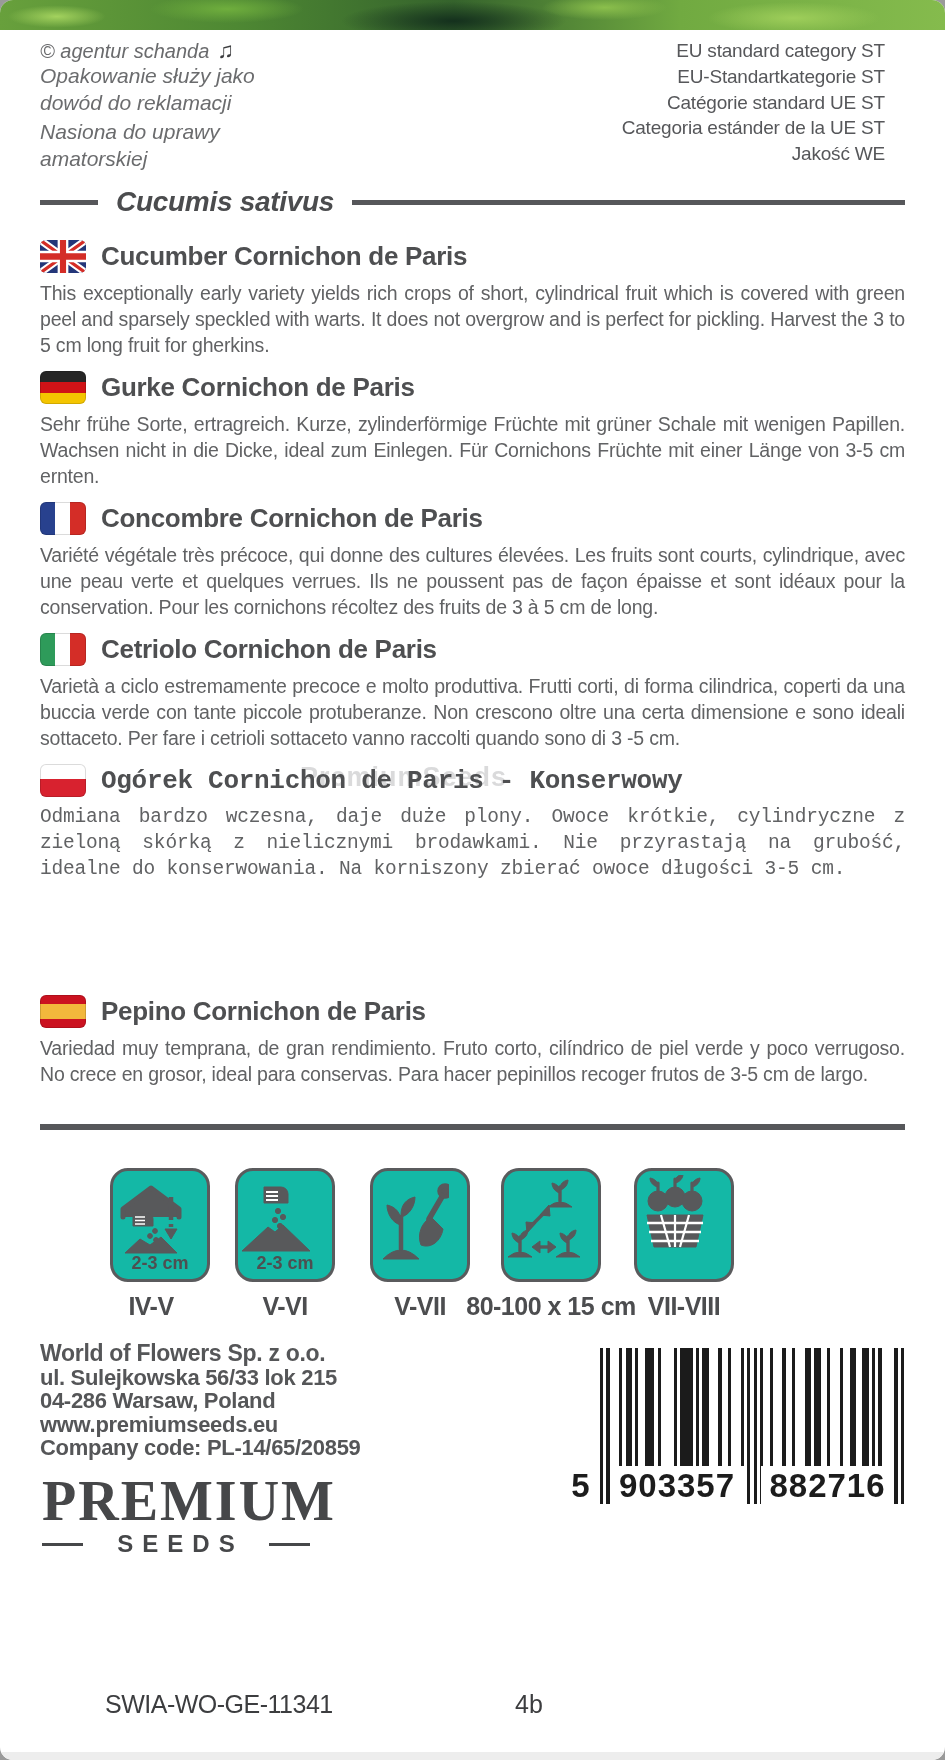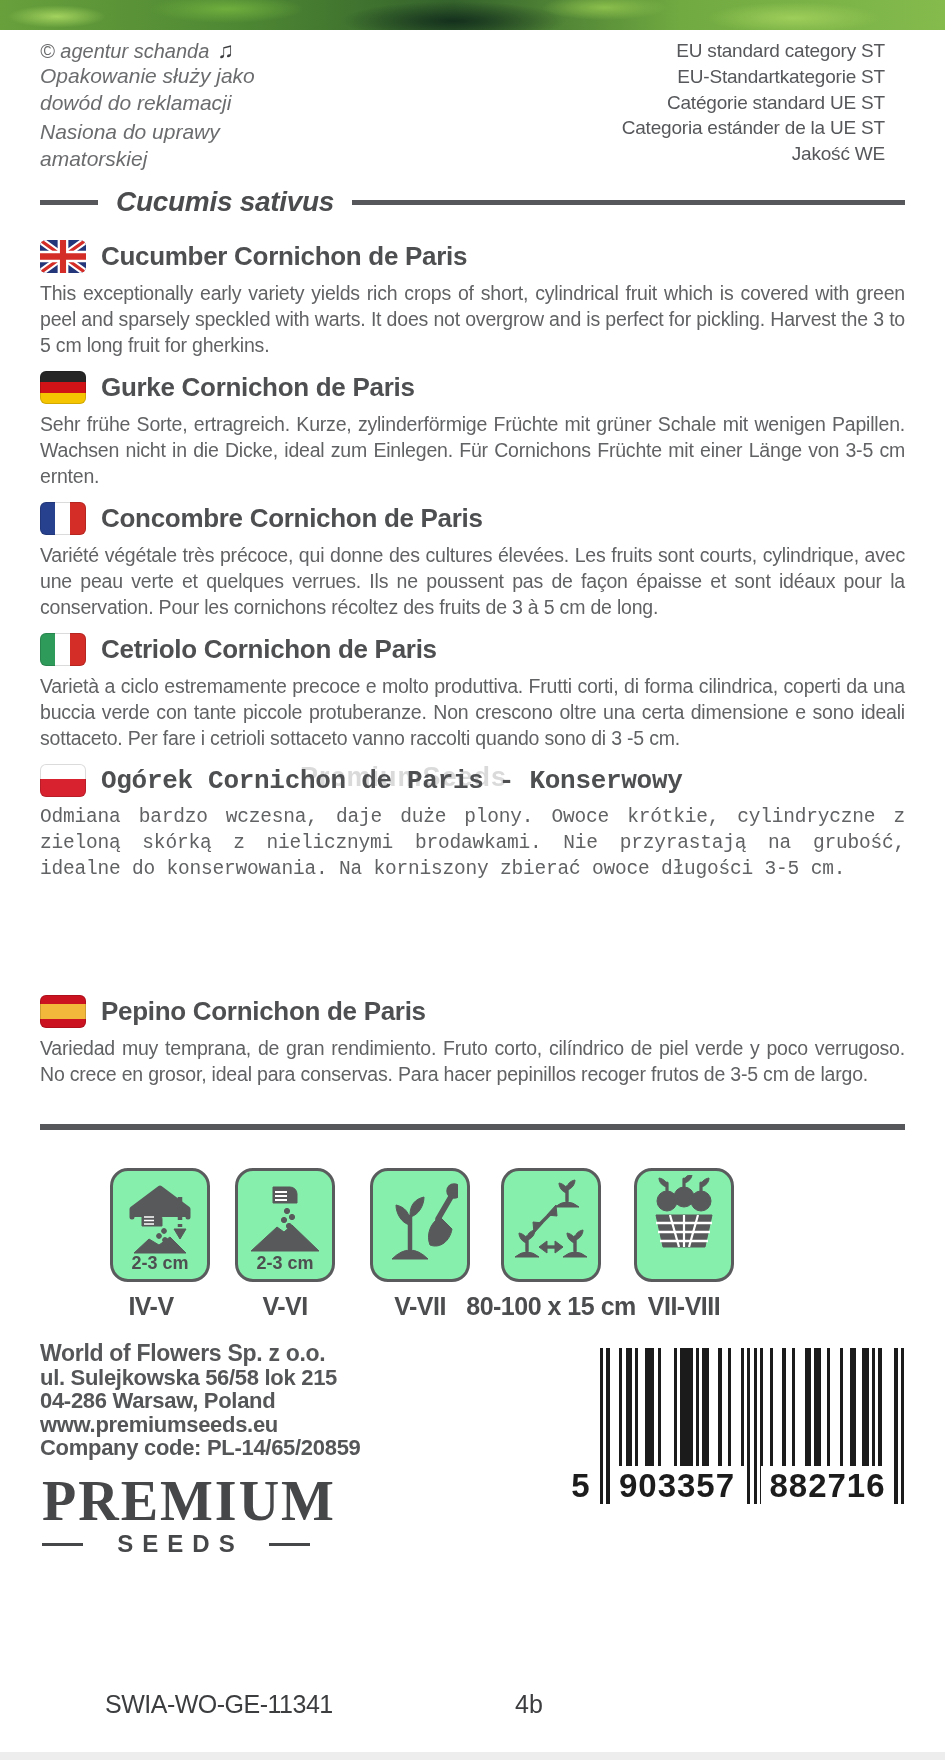--- a/index.html
+++ b/index.html
@@ -1,17 +1,17 @@
 <!DOCTYPE html>
 <html><head>
 <meta charset="utf-8">
 <style>
   html,body{margin:0;padding:0;background:#9a9a9a;}
   .page{position:relative;width:945px;height:1760px;background:#ffffff;overflow:hidden;
-        font-family:"Liberation Sans",sans-serif;color:#5a5b5d;margin:0 auto;}
+        font-family:"Liberation Sans",sans-serif;color:#5a5b5d;margin:0 auto;border-radius:13px;}
   
   .photo-strip{position:absolute;left:0;top:0;width:945px;height:30px;
     background:
       radial-gradient(70px 16px at 6% 55%, #a3d25e 0%, rgba(163,210,94,0) 70%),
       radial-gradient(110px 20px at 24% 30%, #6fae3d 0%, rgba(111,174,61,0) 70%),
       radial-gradient(150px 26px at 48% 70%, #14301d 0%, rgba(20,48,29,0) 75%),
       radial-gradient(90px 18px at 64% 25%, #8bbf4c 0%, rgba(139,191,76,0) 70%),
       radial-gradient(120px 22px at 84% 60%, #9ece5a 0%, rgba(158,206,90,0) 72%),
       linear-gradient(90deg,#68a03c,#4e8833 25%,#35632c 48%,#71aa41 72%,#85bb4d 100%);}
   
@@ -31,21 +31,21 @@
   .flag{width:46px;height:33px;border-radius:6px;flex:0 0 auto;
         box-shadow:inset 0 0 0 1px rgba(0,0,0,.14);overflow:hidden;}
   .flag svg{display:block;width:100%;height:100%;}
   .sec-title{font-weight:700;font-size:26px;color:#4e4f51;letter-spacing:-0.3px;white-space:nowrap;}
   .sec-body{margin-top:7px;text-align:justify;font-size:19.5px;line-height:26px;color:#616264;letter-spacing:-0.2px;}
   .watermark{position:absolute;left:300px;top:762px;font-size:27px;font-weight:700;color:#aeafb1;
              opacity:.45;letter-spacing:1px;z-index:0;}
   
   .divider{position:absolute;left:40px;top:1124px;width:865px;height:6px;background:#56575a;}
   .icon-box{position:absolute;top:1168px;width:100px;height:114px;border:3px solid #5a5b5d;border-radius:18px;
-            box-sizing:border-box;background:#86efac;display:flex;flex-direction:column;align-items:center;}
+            box-sizing:border-box;background:#14b8a6;display:flex;flex-direction:column;}
   .icon-box svg{display:block;margin-top:4px;}
   .inset{position:absolute;bottom:5px;left:0;right:0;text-align:center;font-weight:700;font-size:18px;color:#4e4f51;}
   .icon-label{position:absolute;top:1292px;text-align:center;font-weight:700;font-size:25px;color:#4c4d4f;letter-spacing:-0.5px;}
   
   .company{position:absolute;left:40px;top:1342px;font-weight:700;color:#555658;font-size:22px;line-height:23.5px;letter-spacing:-0.3px;}
   .company .name{font-size:23px;}
   .brand{position:absolute;left:42px;top:1472px;width:268px;text-align:center;color:#464749;}
   .brand-premium{font-family:"Liberation Serif",serif;font-weight:700;font-size:56px;letter-spacing:2px;line-height:58px;}
   .brand-seeds{display:flex;align-items:center;gap:25px;}
   .brand-seeds .ln{flex:1;height:3px;background:#464749;}
@@ -238,21 +238,21 @@
   </div>
 
   <span class="icon-label" style="left:76px;width:150px;">IV-V</span>
   <span class="icon-label" style="left:210px;width:150px;">V-VI</span>
   <span class="icon-label" style="left:345px;width:150px;">V-VII</span>
   <span class="icon-label" style="left:461px;width:180px;">80-100 x 15 cm</span>
   <span class="icon-label" style="left:609px;width:150px;">VII-VIII</span>
 
   <div class="company">
     <div class="name">World of Flowers Sp. z o.o.</div>
-    <div>ul. Sulejkowska 56/58 lok 215</div>
+    <div>ul. Sulejkowska 56/33 lok 215</div>
     <div>04-286 Warsaw, Poland</div>
     <div>www.premiumseeds.eu</div>
     <div>Company code: PL-14/65/20859</div>
   </div>
 
   <div class="brand">
     <div class="brand-premium">PREMIUM</div>
     <div class="brand-seeds">
       <span class="ln"></span>
       <span class="tx">SEEDS</span>

